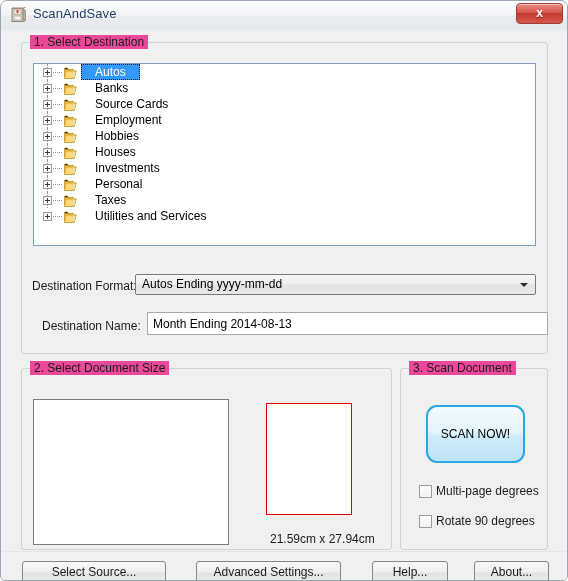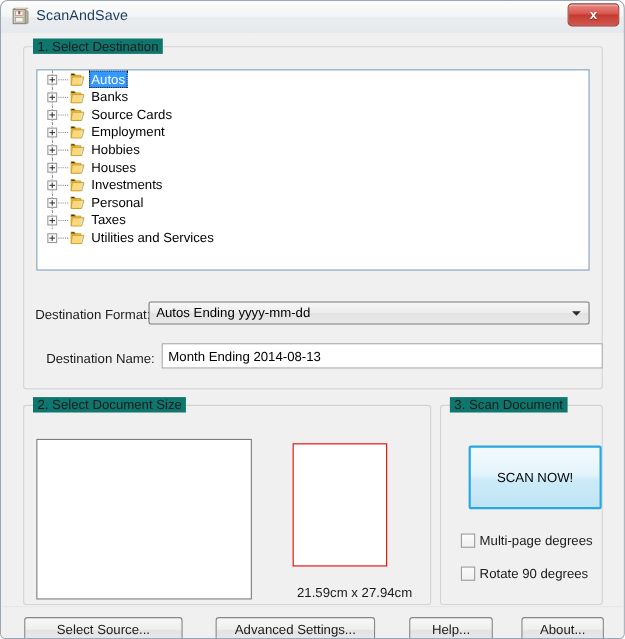--- a/index.html
+++ b/index.html
@@ -85,21 +85,21 @@
     box-sizing: border-box;
     border: 1px solid #d3d3d3;
     border-radius: 3px;
     background: transparent;
   }
   .group-title {
     position: absolute;
     top: -8px;
     left: 8px;
     padding: 0 4px;
-    background: #0f766e;
+    background: #ec4899;
     font-size: 12px;
     color: #1b1b1b;
     white-space: nowrap;
   }
 
   #group-destination { left: 20px; top: 12px; width: 527px; height: 312px; }
   #group-docsize     { left: 20px; top: 338px; width: 371px; height: 182px; }
   #group-scan        { left: 399px; top: 338px; width: 148px; height: 182px; }
 
   
@@ -156,21 +156,21 @@
   .folder-icon {
     position: absolute;
     left: 30px; top: 2px;
     width: 13px; height: 12px;
   }
   .tree-label {
     position: absolute;
     left: 47px; top: 0;
     font-size: 12px;
     color: #000000;
-    padding: 0 2px;
+    padding: 0 14px;
     line-height: 16px;
   }
   .tree-row.selected .tree-label {
     background: #3399ff;
     color: #ffffff;
     outline: 1px dotted #1b1b1b;
     outline-offset: -1px;
   }
 
   
@@ -249,24 +249,24 @@
     font-size: 12px;
     color: #1b1b1b;
     white-space: nowrap;
     margin-left: 8px;
   }
 
   
   #scan-now-button {
     position: absolute;
     left: 25px; top: 36px;
-    width: 121px; height: 58px;
+    width: 99px; height: 58px;
     box-sizing: border-box;
     border: 2px solid #29a8e0;
-    border-radius: 2px;
+    border-radius: 11px;
     background: linear-gradient(to bottom, #f2fafd 0%, #e4f4fb 45%, #ccebf8 55%, #bfe4f5 100%);
     cursor: pointer;
     padding-left: 33px;
   }
   #scan-now-label {
     position: absolute;
     left: 0; top: 0;
     width: 100%; height: 100%;
     line-height: 54px;
     text-align: center;

